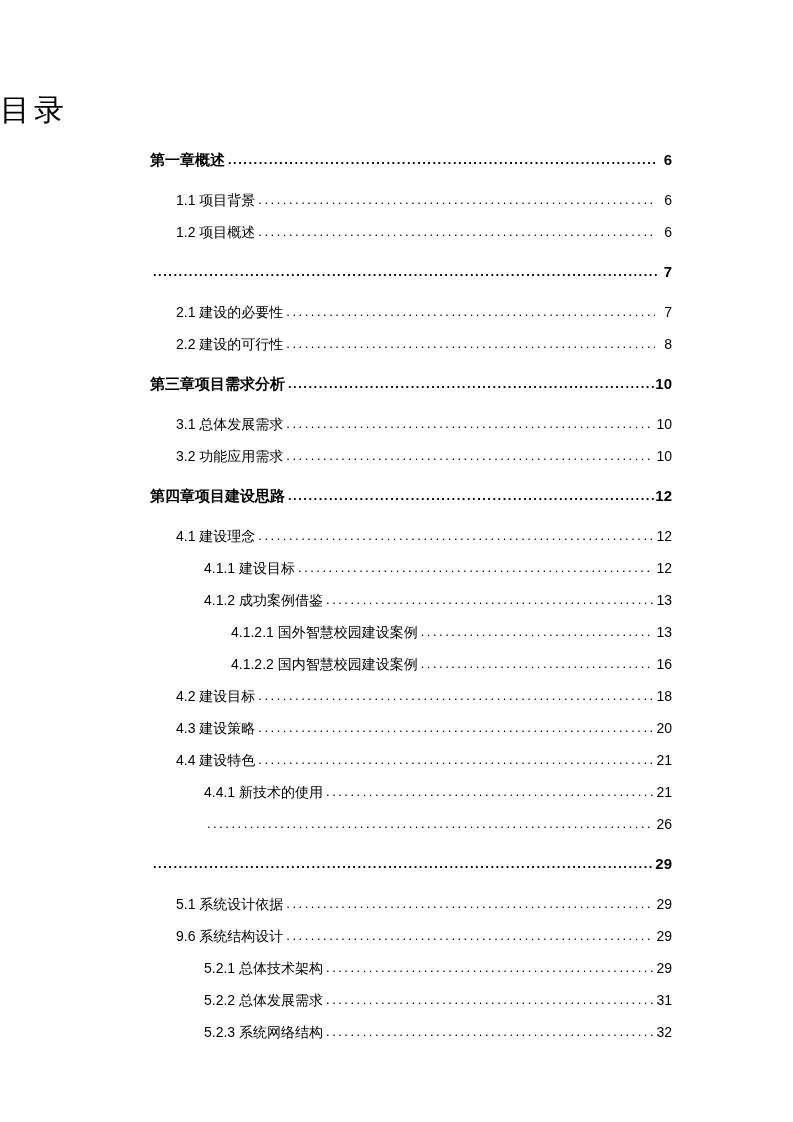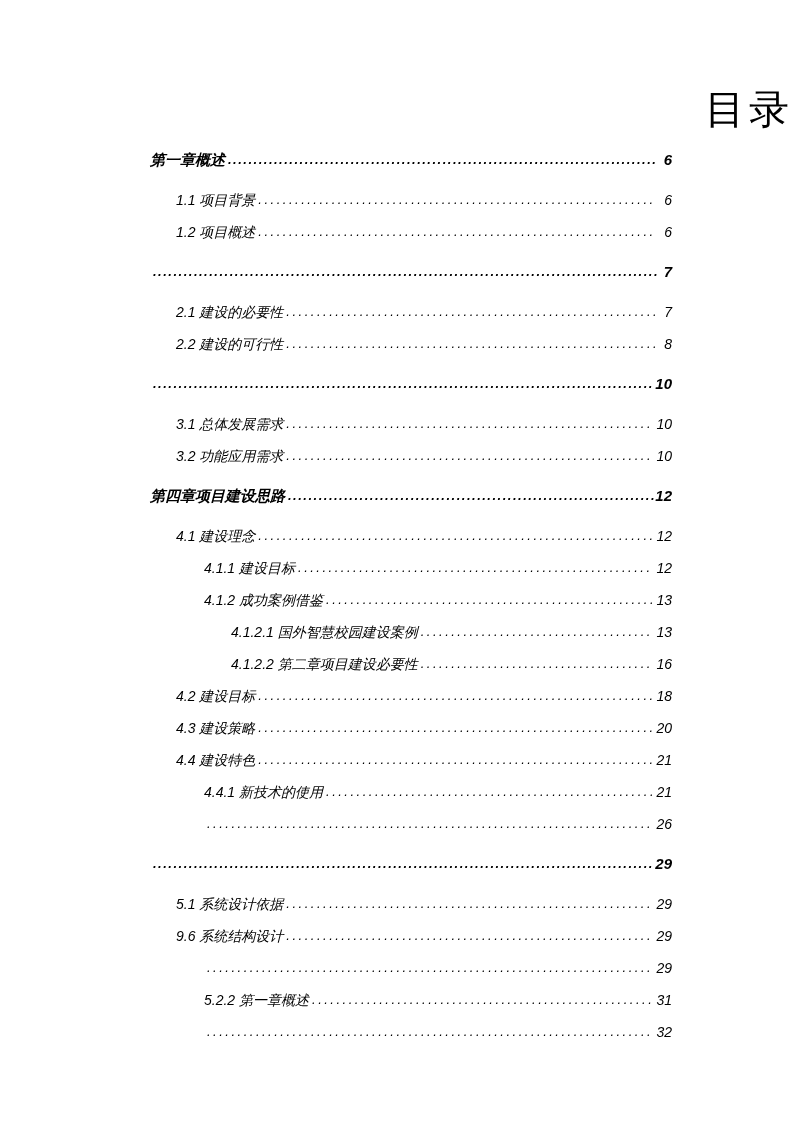--- a/index.html
+++ b/index.html
@@ -11,39 +11,38 @@
     position: relative;
     width: 793px;
     height: 1122px;
     background: #ffffff;
     color: #000000;
     overflow: hidden;
     font-family: "Liberation Sans", sans-serif;
   }
   .doc-title {
     margin: 92px 0 0 0;
-    text-align: right;
+    text-align: left;
     font-family: "Liberation Serif", "DejaVu Serif", serif;
-    font-size: 40px;
+    font-size: 30px;
     line-height: 36px;
     font-weight: 400;
     letter-spacing: 4px;
     color: #000000;
   }
   .toc-list {
     margin: 16px 121px 0 150px; 
   }
   .toc-row {
     display: flex;
     align-items: flex-start;
     line-height: 32px;
     font-size: 14px;
     color: #000000;
     cursor: pointer;
-    font-style: italic;
   }
   .toc-row.chapter {
     font-weight: 700;
     font-size: 15px;
     margin: 8px 0;
   }
   .toc-row.lvl1 { padding-left: 26px; }
   .toc-row.lvl2 { padding-left: 54px; }
   .toc-row.lvl3 { padding-left: 81px; }
   .toc-label {
@@ -101,20 +100,21 @@
     <span class="toc-label">2.1 建设的必要性</span>
     <span class="dot-leader">........................................................................................................................................................................................................</span>
     <span class="toc-page">7</span>
   </div>
       <div class="toc-row lvl1">
     <span class="toc-label">2.2 建设的可行性</span>
     <span class="dot-leader">........................................................................................................................................................................................................</span>
     <span class="toc-page">8</span>
   </div>
       <div class="toc-row lvl0 chapter">
+    <span class="toc-label">第三章项目需求分析</span>
     <span class="dot-leader">........................................................................................................................................................................................................</span>
     <span class="toc-page">10</span>
   </div>
       <div class="toc-row lvl1">
     <span class="toc-label">3.1 总体发展需求</span>
     <span class="dot-leader">........................................................................................................................................................................................................</span>
     <span class="toc-page">10</span>
   </div>
       <div class="toc-row lvl1">
     <span class="toc-label">3.2 功能应用需求</span>
@@ -140,21 +140,21 @@
     <span class="toc-label">4.1.2 成功案例借鉴</span>
     <span class="dot-leader">........................................................................................................................................................................................................</span>
     <span class="toc-page">13</span>
   </div>
       <div class="toc-row lvl3">
     <span class="toc-label">4.1.2.1 国外智慧校园建设案例</span>
     <span class="dot-leader">........................................................................................................................................................................................................</span>
     <span class="toc-page">13</span>
   </div>
       <div class="toc-row lvl3">
-    <span class="toc-label">4.1.2.2 第二章项目建设必要性</span>
+    <span class="toc-label">4.1.2.2 国内智慧校园建设案例</span>
     <span class="dot-leader">........................................................................................................................................................................................................</span>
     <span class="toc-page">16</span>
   </div>
       <div class="toc-row lvl1">
     <span class="toc-label">4.2 建设目标</span>
     <span class="dot-leader">........................................................................................................................................................................................................</span>
     <span class="toc-page">18</span>
   </div>
       <div class="toc-row lvl1">
     <span class="toc-label">4.3 建设策略</span>
@@ -183,27 +183,29 @@
     <span class="toc-label">5.1 系统设计依据</span>
     <span class="dot-leader">........................................................................................................................................................................................................</span>
     <span class="toc-page">29</span>
   </div>
       <div class="toc-row lvl1">
     <span class="toc-label">9.6 系统结构设计</span>
     <span class="dot-leader">........................................................................................................................................................................................................</span>
     <span class="toc-page">29</span>
   </div>
       <div class="toc-row lvl2">
-    <span class="dot-leader">........................................................................................................................................................................................................</span>
-    <span class="toc-page">29</span>
-  </div>
-      <div class="toc-row lvl2">
-    <span class="toc-label">5.2.2 第一章概述</span>
+    <span class="toc-label">5.2.1 总体技术架构</span>
+    <span class="dot-leader">........................................................................................................................................................................................................</span>
+    <span class="toc-page">29</span>
+  </div>
+      <div class="toc-row lvl2">
+    <span class="toc-label">5.2.2 总体发展需求</span>
     <span class="dot-leader">........................................................................................................................................................................................................</span>
     <span class="toc-page">31</span>
   </div>
       <div class="toc-row lvl2">
+    <span class="toc-label">5.2.3 系统网络结构</span>
     <span class="dot-leader">........................................................................................................................................................................................................</span>
     <span class="toc-page">32</span>
   </div>
     </div>
 
 </div>
 
 </body></html>

